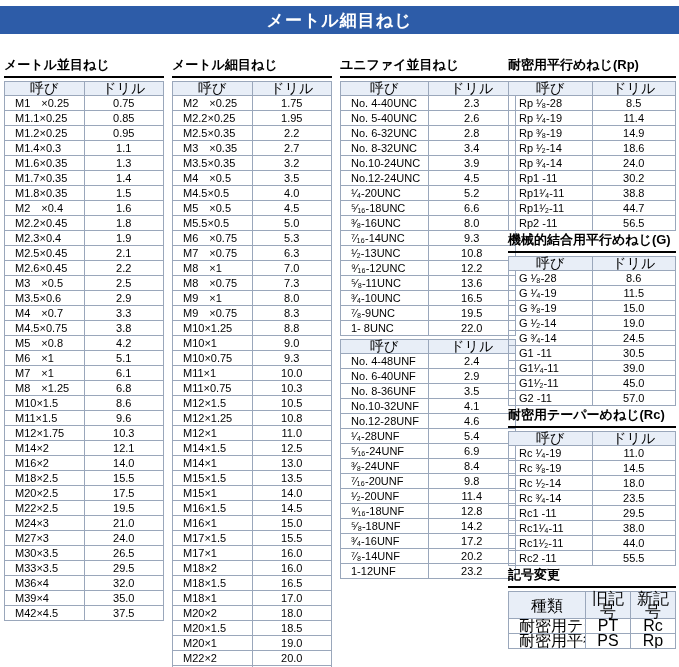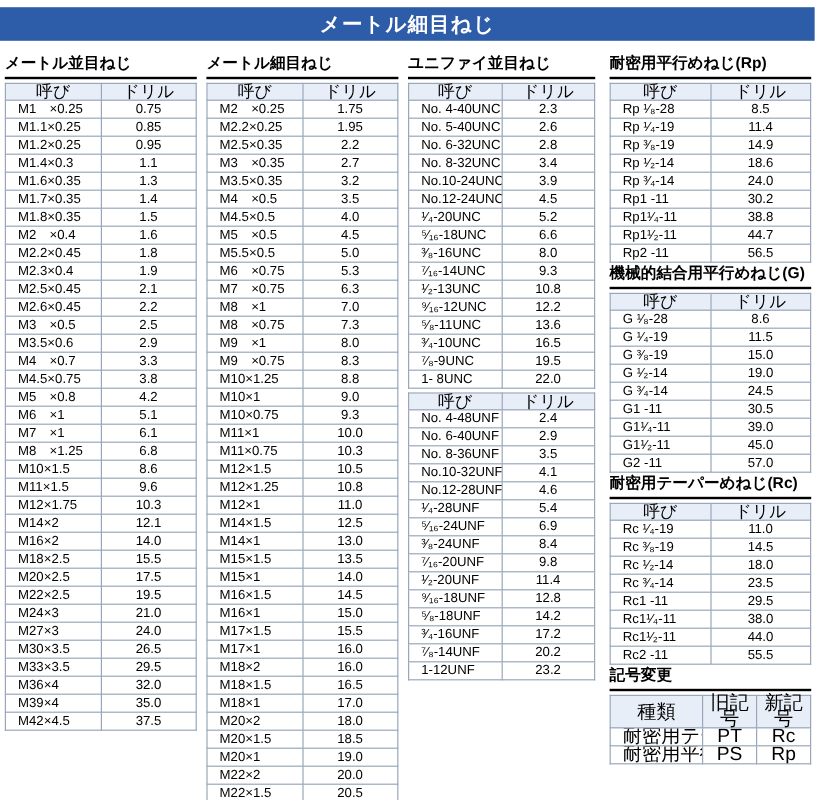--- a/index.html
+++ b/index.html
@@ -12,24 +12,24 @@
     overflow:hidden;
   }
   .title-bar{
     position:absolute;left:0;top:6px;width:679px;height:28px;
     background:#2d5ca8;
     display:flex;align-items:center;justify-content:center;
   }
   .title-bar .t{
     color:#ffffff;font-size:17px;font-weight:bold;letter-spacing:1px;
   }
-  .col{position:absolute;top:44px;}
+  .col{position:absolute;top:56px;}
   .c1{left:4px;width:160px;}
   .c2{left:172px;width:160px;}
-  .c3{left:340px;width:156px;}
+  .c3{left:340px;width:176px;}
   .c4{left:508px;width:168px;}
 
   .sec-head{
     font-size:13px;font-weight:bold;color:#000;
     padding-bottom:2px;margin-top:0;
     border-bottom:2px solid #000;
     white-space:nowrap;
   }
   .sec-gap{}
 

